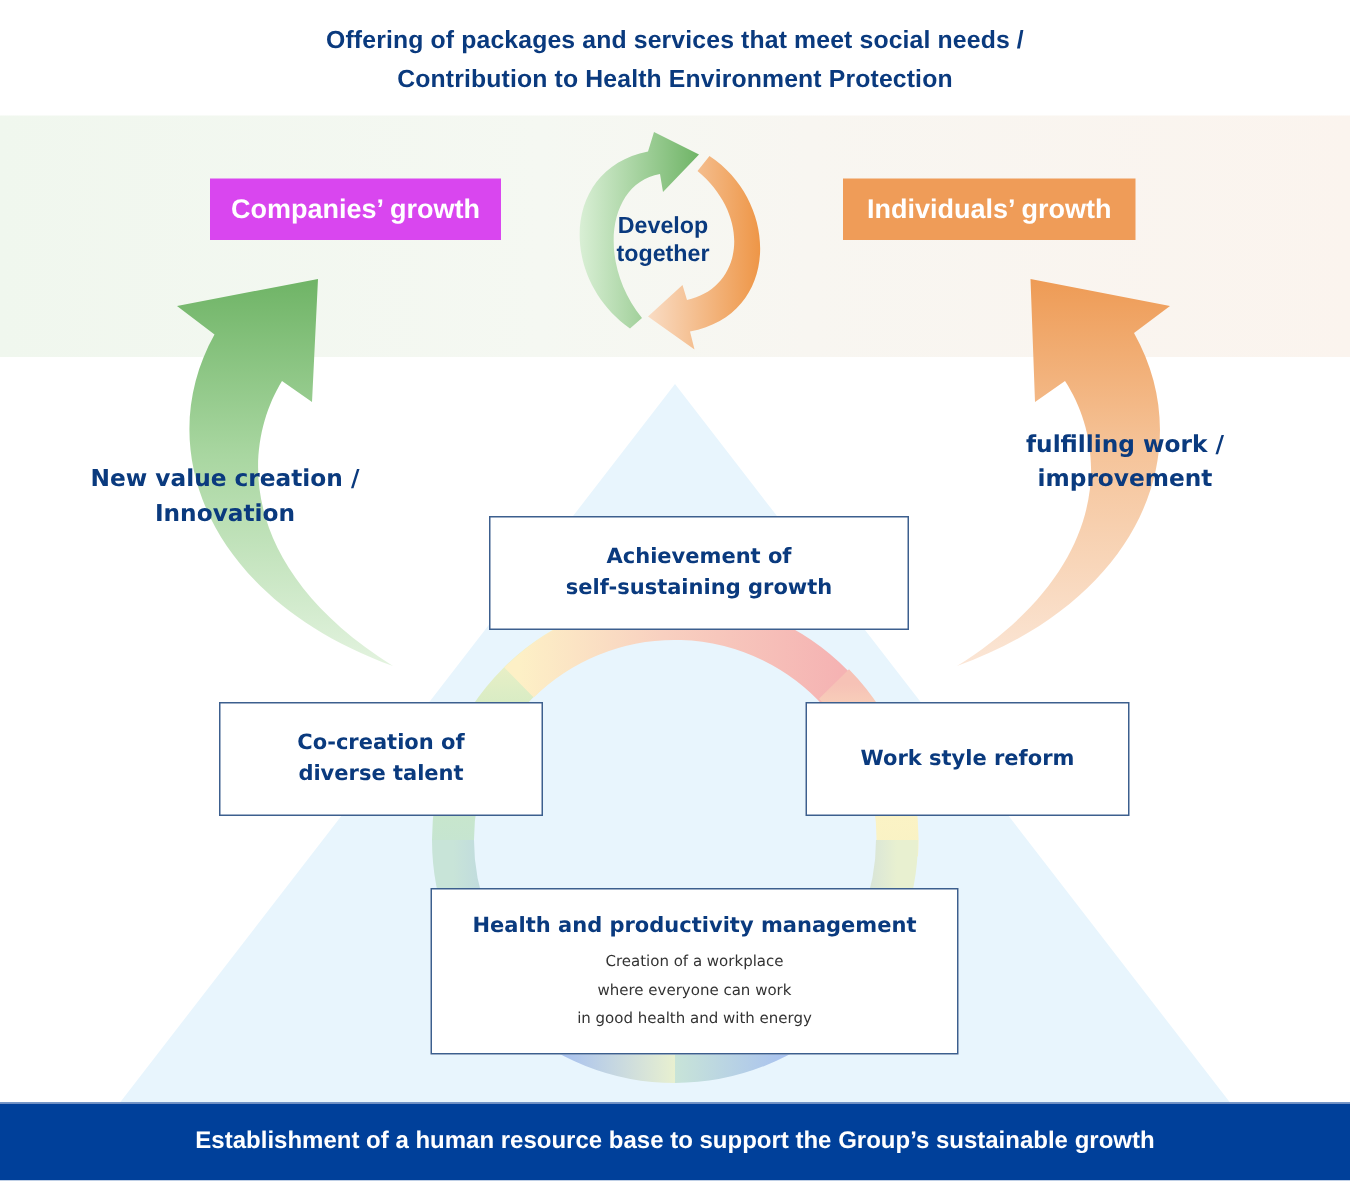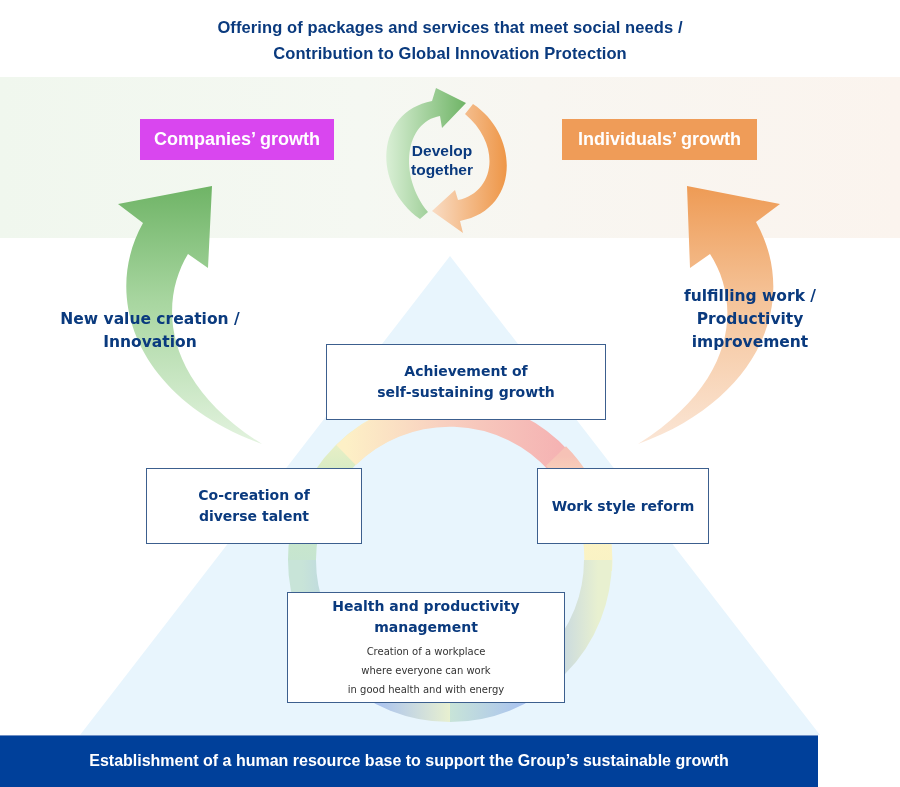--- a/index.html
+++ b/index.html
@@ -11,32 +11,32 @@
   .growth { position:absolute; top:119px; height:41px; color:#fff; font-weight:bold; font-size:18px; line-height:41px; text-align:center; font-family:"Liberation Sans", sans-serif; }
   #companies { left:140px; width:194px; background:#d946ef; }
   #individuals { left:562px; width:195px; background:#ef9c58; }
   #develop { left:387px; top:141px; width:110px; text-align:center; color:#0a3a7e; font-weight:bold; font-size:15.5px; line-height:19px; font-family:"Liberation Sans", sans-serif; }
   .side-label { position:absolute; color:#0a3a7e; font-weight:bold; font-size:15.5px; line-height:23px; text-align:center; font-family:"DejaVu Sans", sans-serif; }
   #left-label { left:40px; top:308px; width:220px; }
   #right-label { left:650px; top:285px; width:200px; }
   .box { position:absolute; background:#fff; border:1.5px solid #3c5f8e; box-sizing:border-box; display:flex; flex-direction:column; justify-content:center; align-items:center; text-align:center; color:#0a3a7e; font-weight:bold; font-size:14px; line-height:21px; font-family:"DejaVu Sans", sans-serif; }
   #box-top { left:310px; top:344px; width:280px; height:76px;margin-left:16px; }
   #box-left { left:146px; top:468px; width:216px; height:76px; }
-  #box-right { left:537px; top:468px; width:172px; height:76px; }
-  #box-bottom { left:287px; top:592px; width:278px; height:111px; }
+  #box-right { left:537px; top:468px; width:216px; height:76px; }
+  #box-bottom { left:287px; top:592px; width:352px; height:111px; }
   #box-bottom .sub { color:#333; font-weight:normal; font-size:10px; line-height:19px; margin-top:4px; }
   #box-bottom .head { font-size:14px; }
-  #banner { left:0; top:735px; width:818px; height:52px; background:#00409a; border-top:1px solid #6f8fc4; box-sizing:border-box; color:#fff; font-weight:bold; font-size:16px; line-height:50px; text-align:center; font-family:"Liberation Sans", sans-serif; }
+  #banner { left:0; top:735px; width:900px; height:52px; background:#00409a; border-top:1px solid #6f8fc4; box-sizing:border-box; color:#fff; font-weight:bold; font-size:16px; line-height:50px; text-align:center; font-family:"Liberation Sans", sans-serif; }
 </style>
 </head>
 <body>
 
 <div id="top-title" class="abs">
   <div>Offering of packages and services that meet social needs /</div>
-  <div>Contribution to Global Innovation Protection</div>
+  <div>Contribution to Health Environment Protection</div>
 </div>
 
 <div id="band" class="abs"></div>
 
 <svg id="art" width="900" height="787" viewBox="0 0 900 787">
   <defs>
     <linearGradient id="gArrowG" x1="0" y1="0" x2="0" y2="1">
       <stop offset="0" stop-color="#6fb466"></stop>
       <stop offset="0.45" stop-color="#a8d6a0"></stop>
       <stop offset="1" stop-color="#e3f3df"></stop>
@@ -103,21 +103,20 @@
   <div>together</div>
 </div>
 
 <div id="left-label" class="side-label">
   <div>New value creation /</div>
   <div>Innovation</div>
 </div>
 
 <div id="right-label" class="side-label">
   <div>fulfilling work /</div>
-  <div>Productivity</div>
   <div>improvement</div>
 </div>
 
 <div id="box-top" class="box">
   <div>Achievement of</div>
   <div>self-sustaining growth</div>
 </div>
 
 <div id="box-left" class="box">
   <div>Co-creation of</div>

